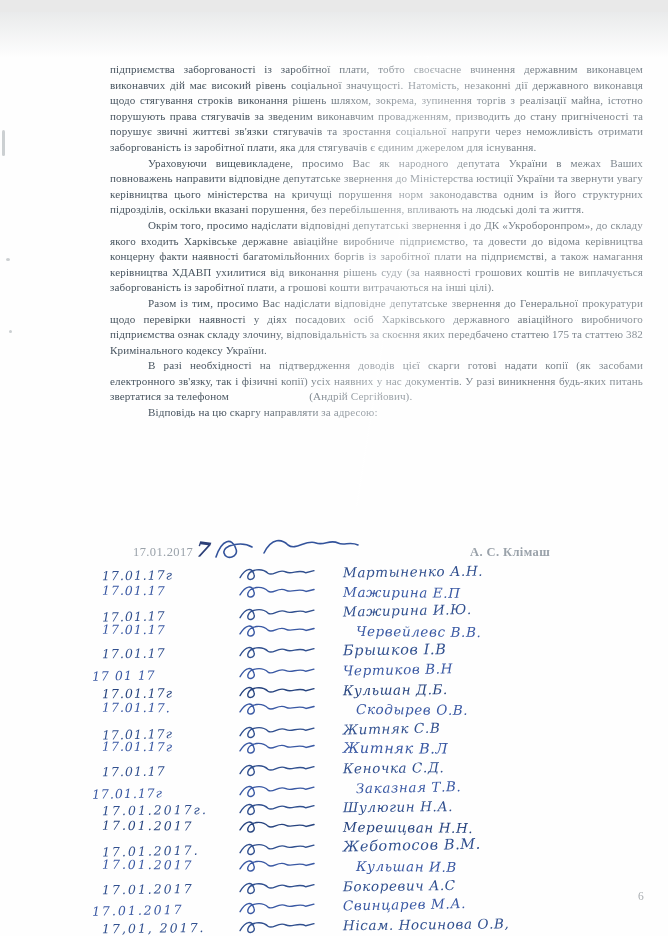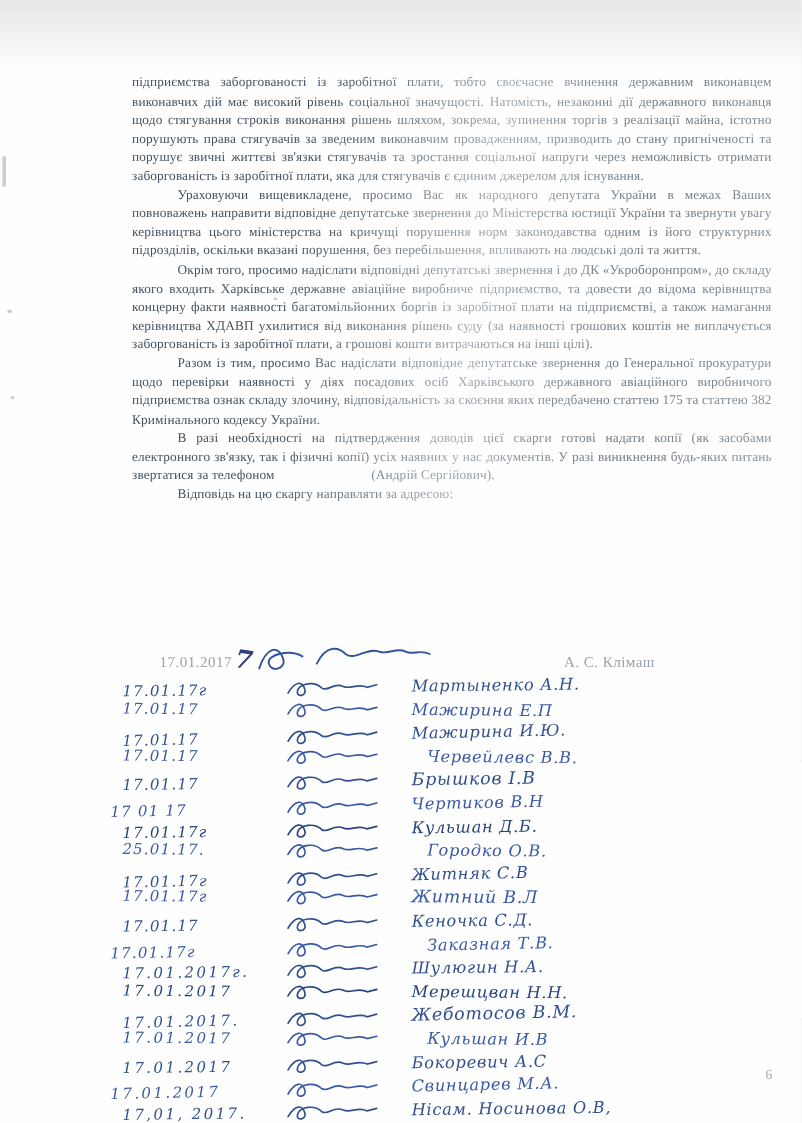--- a/index.html
+++ b/index.html
@@ -43,21 +43,21 @@
       rgba(255,255,255,0) 26%,
       rgba(255,255,255,.5) 52%,
       rgba(255,255,255,.22) 74%,
       rgba(255,255,255,.4) 100%);
     pointer-events:none;
   }
 
   
   .dateline{position:absolute;left:0;top:531px;width:668px;height:30px;color:#9aa2aa;font-size:12.5px;}
   .dateline .tdate{position:absolute;left:133px;top:2px;letter-spacing:.4px;}
-  .dateline .tname{position:absolute;left:470px;top:2px;letter-spacing:.4px;}
+  .dateline .tname{position:absolute;left:470px;top:2px;letter-spacing:.4px;font-weight:bold;}
   .hand7{
     position:absolute;left:196px;top:-6px;
     color:#2c3f77;font-size:21px;font-style:italic;font-weight:bold;
     font-family:"DejaVu Serif",serif;transform:rotate(8deg);
   }
   .topscribble{position:absolute;left:212px;top:-8px;color:#33539b;}
 
   
   .sigs{position:absolute;left:88px;top:552px;width:560px;}
   .sig-row{
@@ -178,45 +178,45 @@
       <div class="sig-row">
     <span class="sig-date">17.01.17г</span>
     <span class="sig-scribble">
       <svg class="scr" width="80" height="18" viewBox="0 0 80 18">
         <path d="M2 12 C8 2, 14 2, 16 9 C18 15, 8 16, 10 10 C12 4, 24 2, 30 8 C35 12, 40 3, 48 7 C54 10, 60 4, 68 8 L76 6" fill="none" stroke="currentColor" stroke-width="1.4" stroke-linecap="round"></path>
       </svg>
     </span>
     <span class="sig-name">Кульшан Д.Б.</span>
   </div>
       <div class="sig-row">
-    <span class="sig-date">25.01.17.</span>
-    <span class="sig-scribble">
-      <svg class="scr" width="80" height="18" viewBox="0 0 80 18">
-        <path d="M2 12 C8 2, 14 2, 16 9 C18 15, 8 16, 10 10 C12 4, 24 2, 30 8 C35 12, 40 3, 48 7 C54 10, 60 4, 68 8 L76 6" fill="none" stroke="currentColor" stroke-width="1.4" stroke-linecap="round"></path>
-      </svg>
-    </span>
-    <span class="sig-name">Городко О.В.</span>
+    <span class="sig-date">17.01.17.</span>
+    <span class="sig-scribble">
+      <svg class="scr" width="80" height="18" viewBox="0 0 80 18">
+        <path d="M2 12 C8 2, 14 2, 16 9 C18 15, 8 16, 10 10 C12 4, 24 2, 30 8 C35 12, 40 3, 48 7 C54 10, 60 4, 68 8 L76 6" fill="none" stroke="currentColor" stroke-width="1.4" stroke-linecap="round"></path>
+      </svg>
+    </span>
+    <span class="sig-name">Скодырев О.В.</span>
   </div>
       <div class="sig-row">
     <span class="sig-date">17.01.17г</span>
     <span class="sig-scribble">
       <svg class="scr" width="80" height="18" viewBox="0 0 80 18">
         <path d="M2 12 C8 2, 14 2, 16 9 C18 15, 8 16, 10 10 C12 4, 24 2, 30 8 C35 12, 40 3, 48 7 C54 10, 60 4, 68 8 L76 6" fill="none" stroke="currentColor" stroke-width="1.4" stroke-linecap="round"></path>
       </svg>
     </span>
     <span class="sig-name">Житняк С.В</span>
   </div>
       <div class="sig-row">
     <span class="sig-date">17.01.17г</span>
     <span class="sig-scribble">
       <svg class="scr" width="80" height="18" viewBox="0 0 80 18">
         <path d="M2 12 C8 2, 14 2, 16 9 C18 15, 8 16, 10 10 C12 4, 24 2, 30 8 C35 12, 40 3, 48 7 C54 10, 60 4, 68 8 L76 6" fill="none" stroke="currentColor" stroke-width="1.4" stroke-linecap="round"></path>
       </svg>
     </span>
-    <span class="sig-name">Житний В.Л</span>
+    <span class="sig-name">Житняк В.Л</span>
   </div>
       <div class="sig-row">
     <span class="sig-date">17.01.17</span>
     <span class="sig-scribble">
       <svg class="scr" width="80" height="18" viewBox="0 0 80 18">
         <path d="M2 12 C8 2, 14 2, 16 9 C18 15, 8 16, 10 10 C12 4, 24 2, 30 8 C35 12, 40 3, 48 7 C54 10, 60 4, 68 8 L76 6" fill="none" stroke="currentColor" stroke-width="1.4" stroke-linecap="round"></path>
       </svg>
     </span>
     <span class="sig-name">Кеночка С.Д.</span>
   </div>

